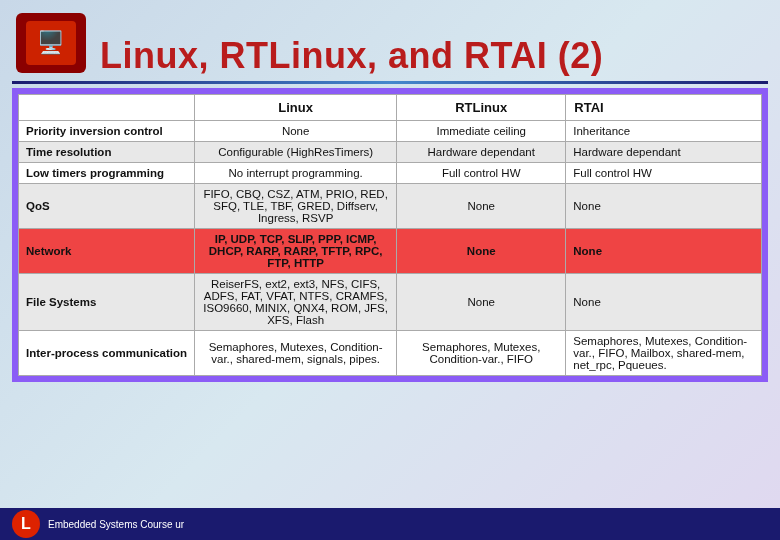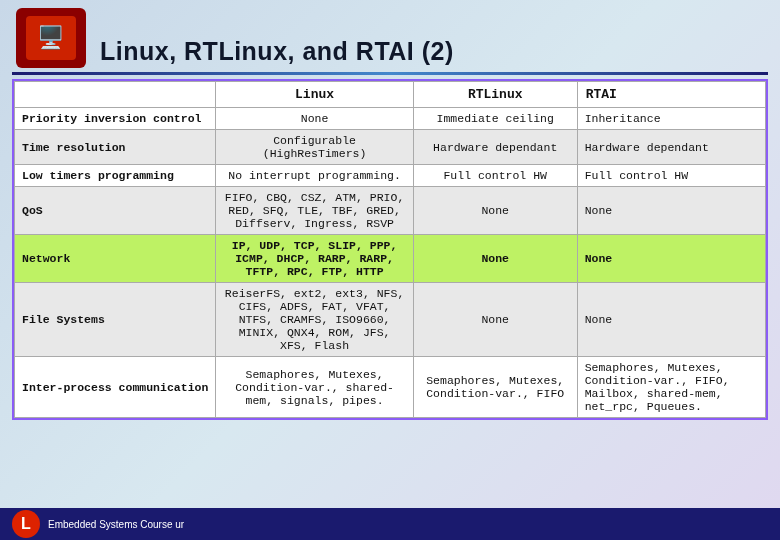--- a/index.html
+++ b/index.html
@@ -36,31 +36,30 @@
       height: 44px;
       background: #cc2200;
       border-radius: 4px;
       display: flex;
       align-items: center;
       justify-content: center;
       font-size: 22px;
     }
 
     .page-title {
-      font-size: 25px;
-      font-weight: bold;
-      color: #0f172a;
+      font-size: 36px;
+      font-weight: bold;
+      color: #b91c1c;
       letter-spacing: 0.5px;
       margin-top: 27px;
     }
 
     .table-container {
       margin: 4px 12px 2px 12px;
-      border: 2px solid #8b5cf6;
-      font-family: Liberation Mono, monospace;
+      border: 6px solid #8b5cf6;
     }
 
     table {
       width: 100%;
       border-collapse: collapse;
       font-size: 11.5px;
     }
 
     thead tr th {
       background: #ffffff;
@@ -81,21 +80,21 @@
 
     tbody tr:nth-child(odd) td {
       background: #ffffff;
     }
 
     tbody tr:nth-child(even) td {
       background: #e8e8e8;
     }
 
     tbody tr.highlight-orange td {
-      background: #bef264;
+      background: #ef4444;
       color: #111;
       font-weight: bold;
     }
 
     .row-label {
       font-weight: bold;
       white-space: nowrap;
       width: 130px;
       margin-left: 29px;
     }

